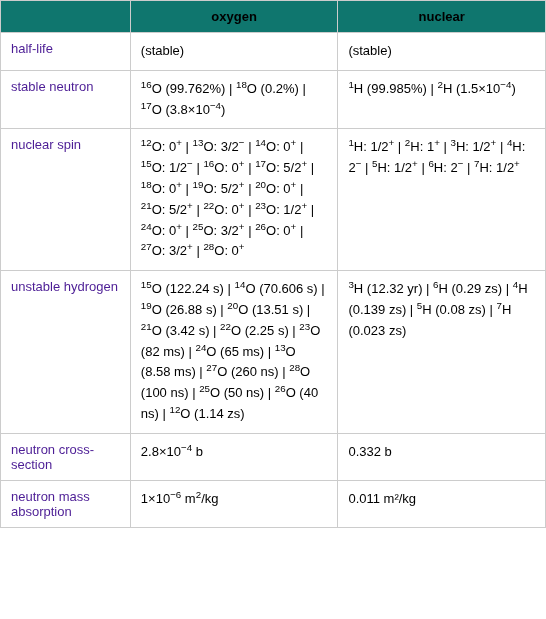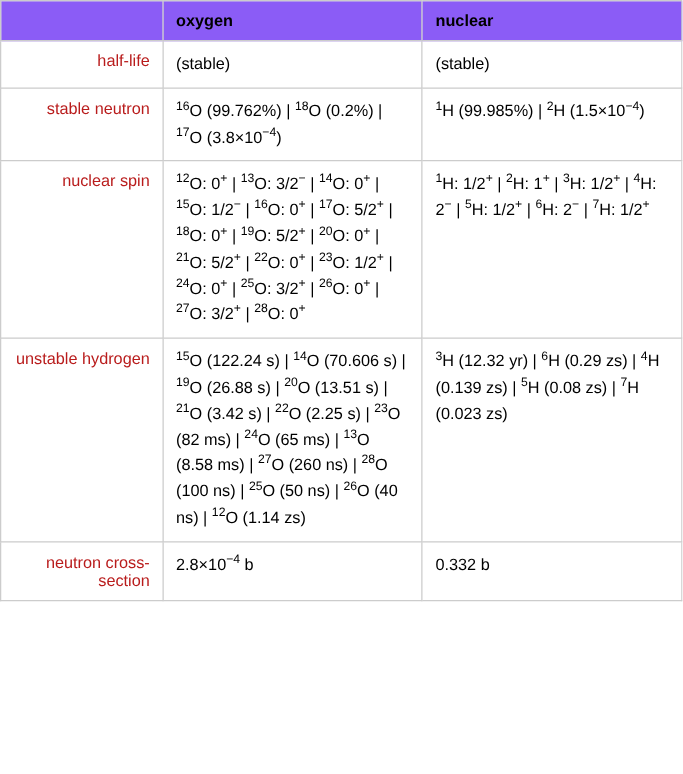--- a/index.html
+++ b/index.html
@@ -14,29 +14,28 @@
       width: 546px;
       border-collapse: collapse;
     }
     th, td {
       border: 1px solid #ccc;
       padding: 8px 10px;
       vertical-align: top;
       text-align: left;
     }
     th {
-      text-align: left;
+      text-align: center;
       font-weight: bold;
-      background: #8b5cf6;
+      background: #0f766e;
     }
     .row-label {
       font-weight: normal;
-      color: #b91c1c;
+      color: #4c1d95;
       width: 130px;
-      text-align: right;
     }
     .col-oxygen {
       width: 208px;
     }
     .col-hydrogen {
       width: 208px;
     }
     sup {
       font-size: 0.75em;
       vertical-align: super;
@@ -103,14 +102,23 @@
     <tr>
       <td class="row-label">neutron cross-section</td>
       <td class="col-oxygen">
         <span class="cell-content" id="oxygen-cross">2.8×10<sup>−4</sup> b</span>
       </td>
       <td class="col-hydrogen">
         <span class="cell-content">0.332 b</span>
       </td>
     </tr>
 
+    <tr>
+      <td class="row-label">neutron mass absorption</td>
+      <td class="col-oxygen">
+        <span class="cell-content" id="oxygen-mass">1×10<sup>−6</sup> m<sup>2</sup>/kg</span>
+      </td>
+      <td class="col-hydrogen">
+        <span class="cell-content">0.011 m²/kg</span>
+      </td>
+    </tr>
   </tbody>
 </table>
 
 </body></html>

